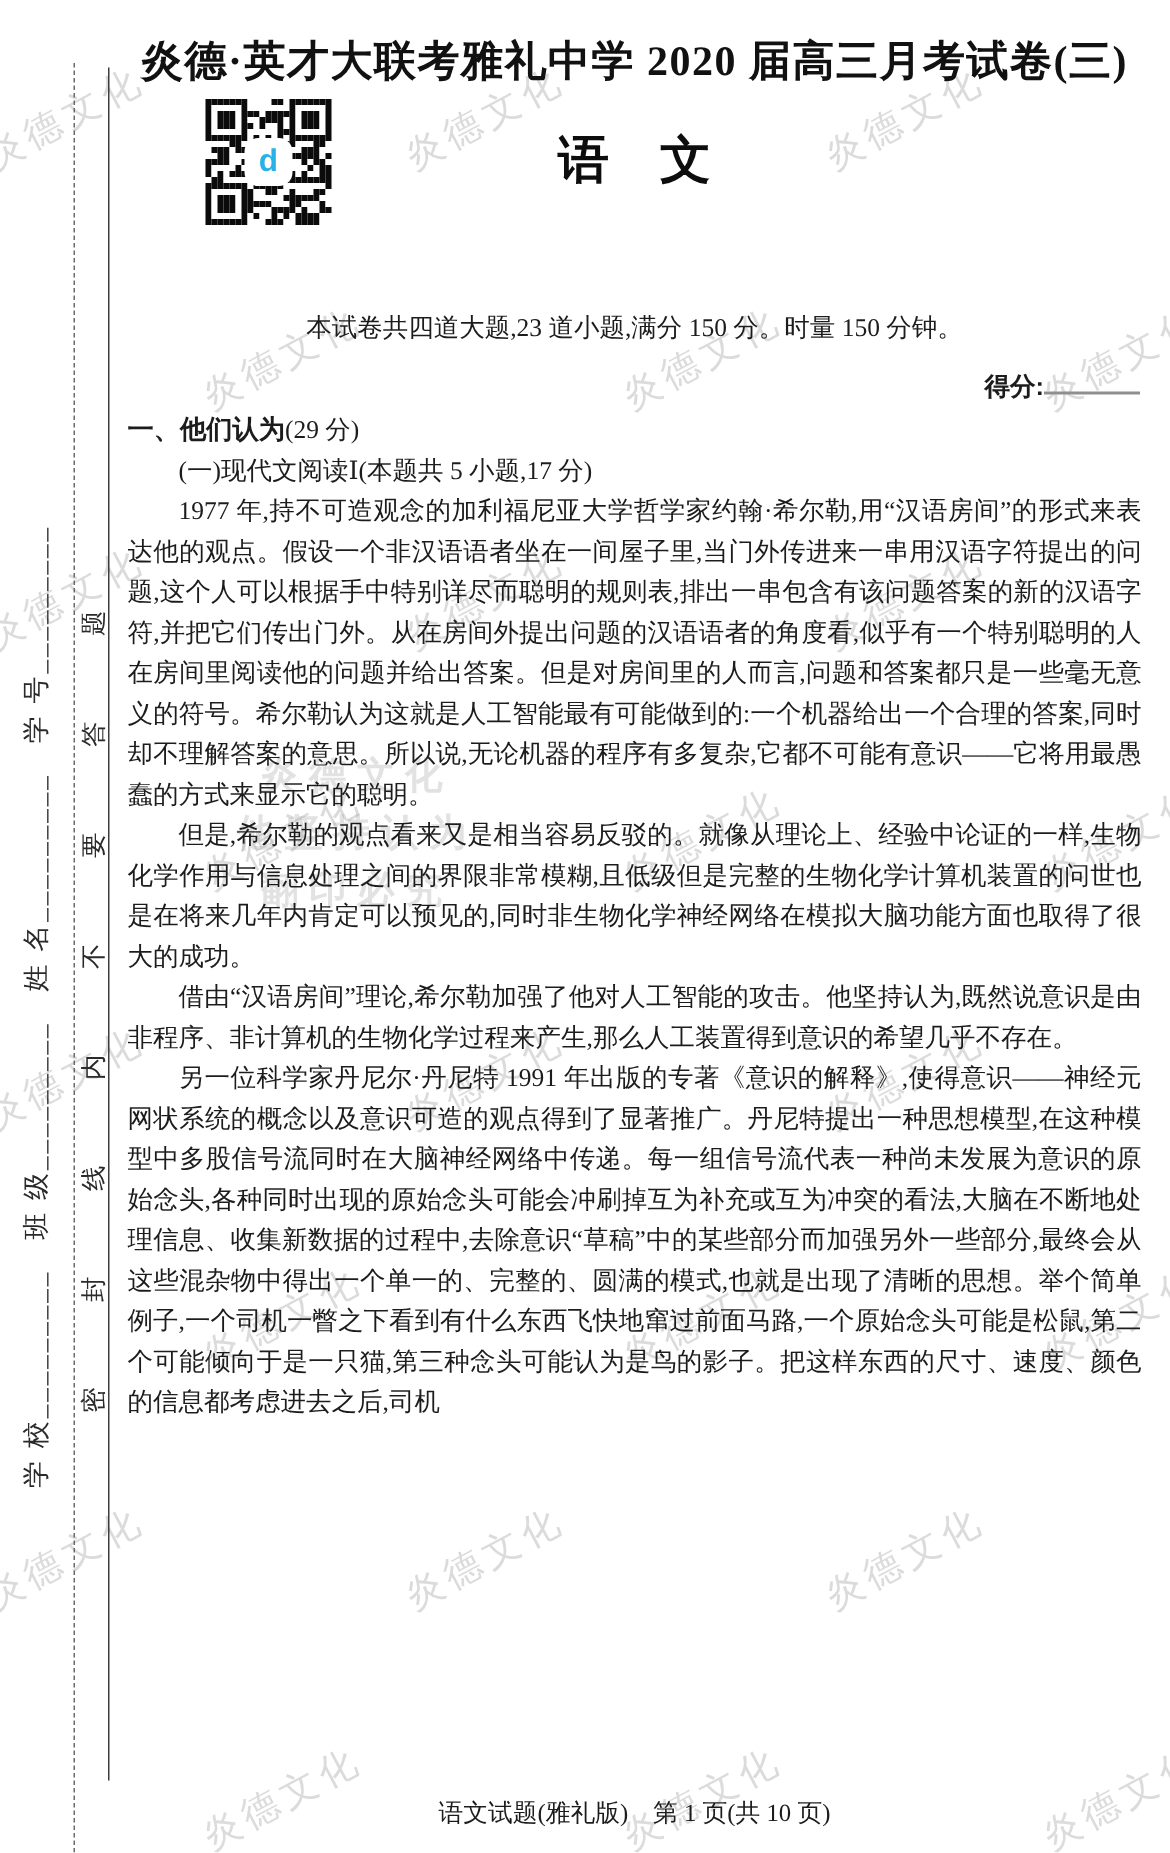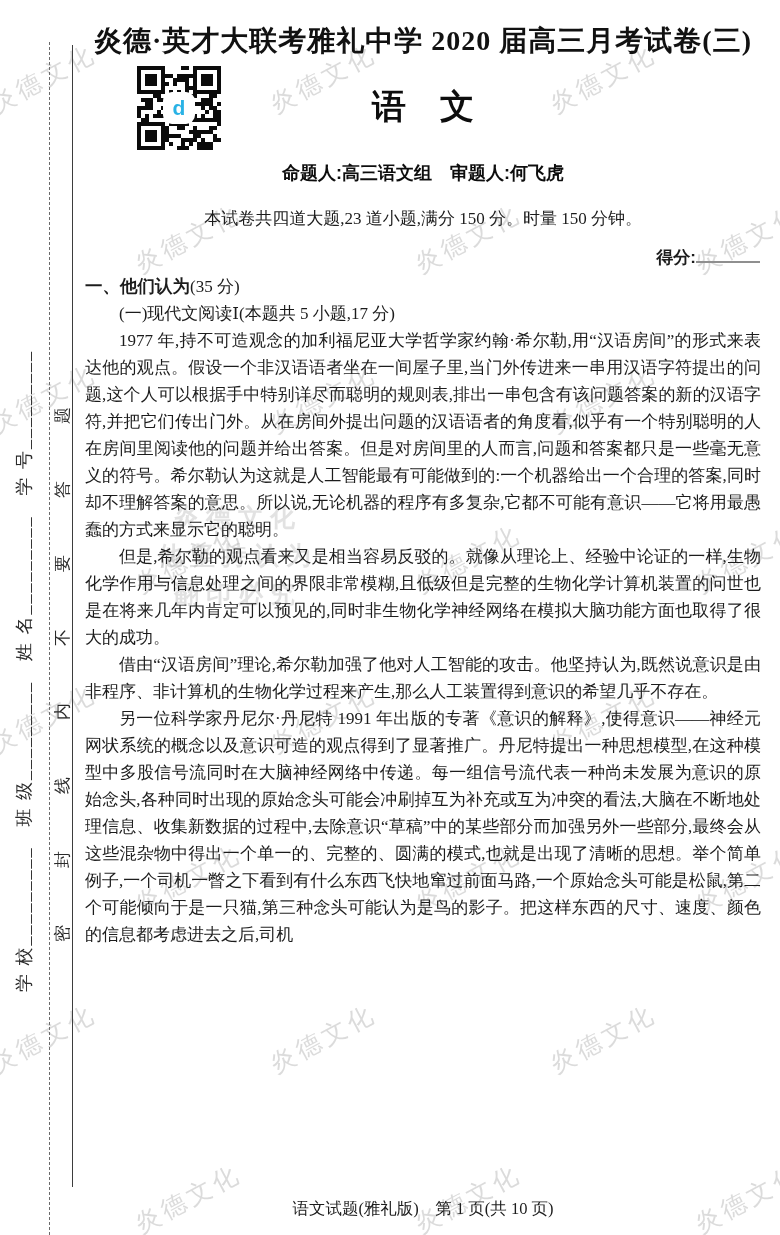--- a/index.html
+++ b/index.html
@@ -556,29 +556,28 @@
         <div style="background: rgb(255, 255, 255);"></div>
         <div style="background: rgb(255, 255, 255);"></div>
       </div>
     <div class="qr-logo">
       <span style="color: rgb(41, 178, 229);">d</span>
     </div>
   </div>
 
   <div class="title">炎德·英才大联考雅礼中学 2020 届高三月考试卷(三)</div>
   <div class="subject">语　文</div>
-  <div class="authors">命题人:高三语文组　审题人:何飞虎</div>
   <div class="exam-info">本试卷共四道大题,23 道小题,满分 150 分。时量 150 分钟。</div>
 
   <div class="score">
     <span class="score-label">得分:</span><span class="score-blank"></span>
   </div>
 
   <div class="main">
-    <div class="h1"><span class="h1-b">一、他们认为</span><span class="h1-r">(35 分)</span></div>
+    <div class="h1"><span class="h1-b">一、他们认为</span><span class="h1-r">(29 分)</span></div>
     <p class="ind">(一)现代文阅读Ⅰ(本题共 5 小题,17 分)</p>
     <p class="para">1977 年,持不可造观念的加利福尼亚大学哲学家约翰·希尔勒,用“汉语房间”的形式来表达他的观点。假设一个非汉语语者坐在一间屋子里,当门外传进来一串用汉语字符提出的问题,这个人可以根据手中特别详尽而聪明的规则表,排出一串包含有该问题答案的新的汉语字符,并把它们传出门外。从在房间外提出问题的汉语语者的角度看,似乎有一个特别聪明的人在房间里阅读他的问题并给出答案。但是对房间里的人而言,问题和答案都只是一些毫无意义的符号。希尔勒认为这就是人工智能最有可能做到的:一个机器给出一个合理的答案,同时却不理解答案的意思。所以说,无论机器的程序有多复杂,它都不可能有意识——它将用最愚蠢的方式来显示它的聪明。</p>
     <p class="para">但是,希尔勒的观点看来又是相当容易反驳的。就像从理论上、经验中论证的一样,生物化学作用与信息处理之间的界限非常模糊,且低级但是完整的生物化学计算机装置的问世也是在将来几年内肯定可以预见的,同时非生物化学神经网络在模拟大脑功能方面也取得了很大的成功。</p>
     <p class="para">借由“汉语房间”理论,希尔勒加强了他对人工智能的攻击。他坚持认为,既然说意识是由非程序、非计算机的生物化学过程来产生,那么人工装置得到意识的希望几乎不存在。</p>
     <p class="para">另一位科学家丹尼尔·丹尼特 1991 年出版的专著《意识的解释》,使得意识——神经元网状系统的概念以及意识可造的观点得到了显著推广。丹尼特提出一种思想模型,在这种模型中多股信号流同时在大脑神经网络中传递。每一组信号流代表一种尚未发展为意识的原始念头,各种同时出现的原始念头可能会冲刷掉互为补充或互为冲突的看法,大脑在不断地处理信息、收集新数据的过程中,去除意识“草稿”中的某些部分而加强另外一些部分,最终会从这些混杂物中得出一个单一的、完整的、圆满的模式,也就是出现了清晰的思想。举个简单例子,一个司机一瞥之下看到有什么东西飞快地窜过前面马路,一个原始念头可能是松鼠,第二个可能倾向于是一只猫,第三种念头可能认为是鸟的影子。把这样东西的尺寸、速度、颜色的信息都考虑进去之后,司机</p>
   </div>
 
   <div class="footer">语文试题(雅礼版)　第 1 页(共 10 页)</div>
 </div>
 

